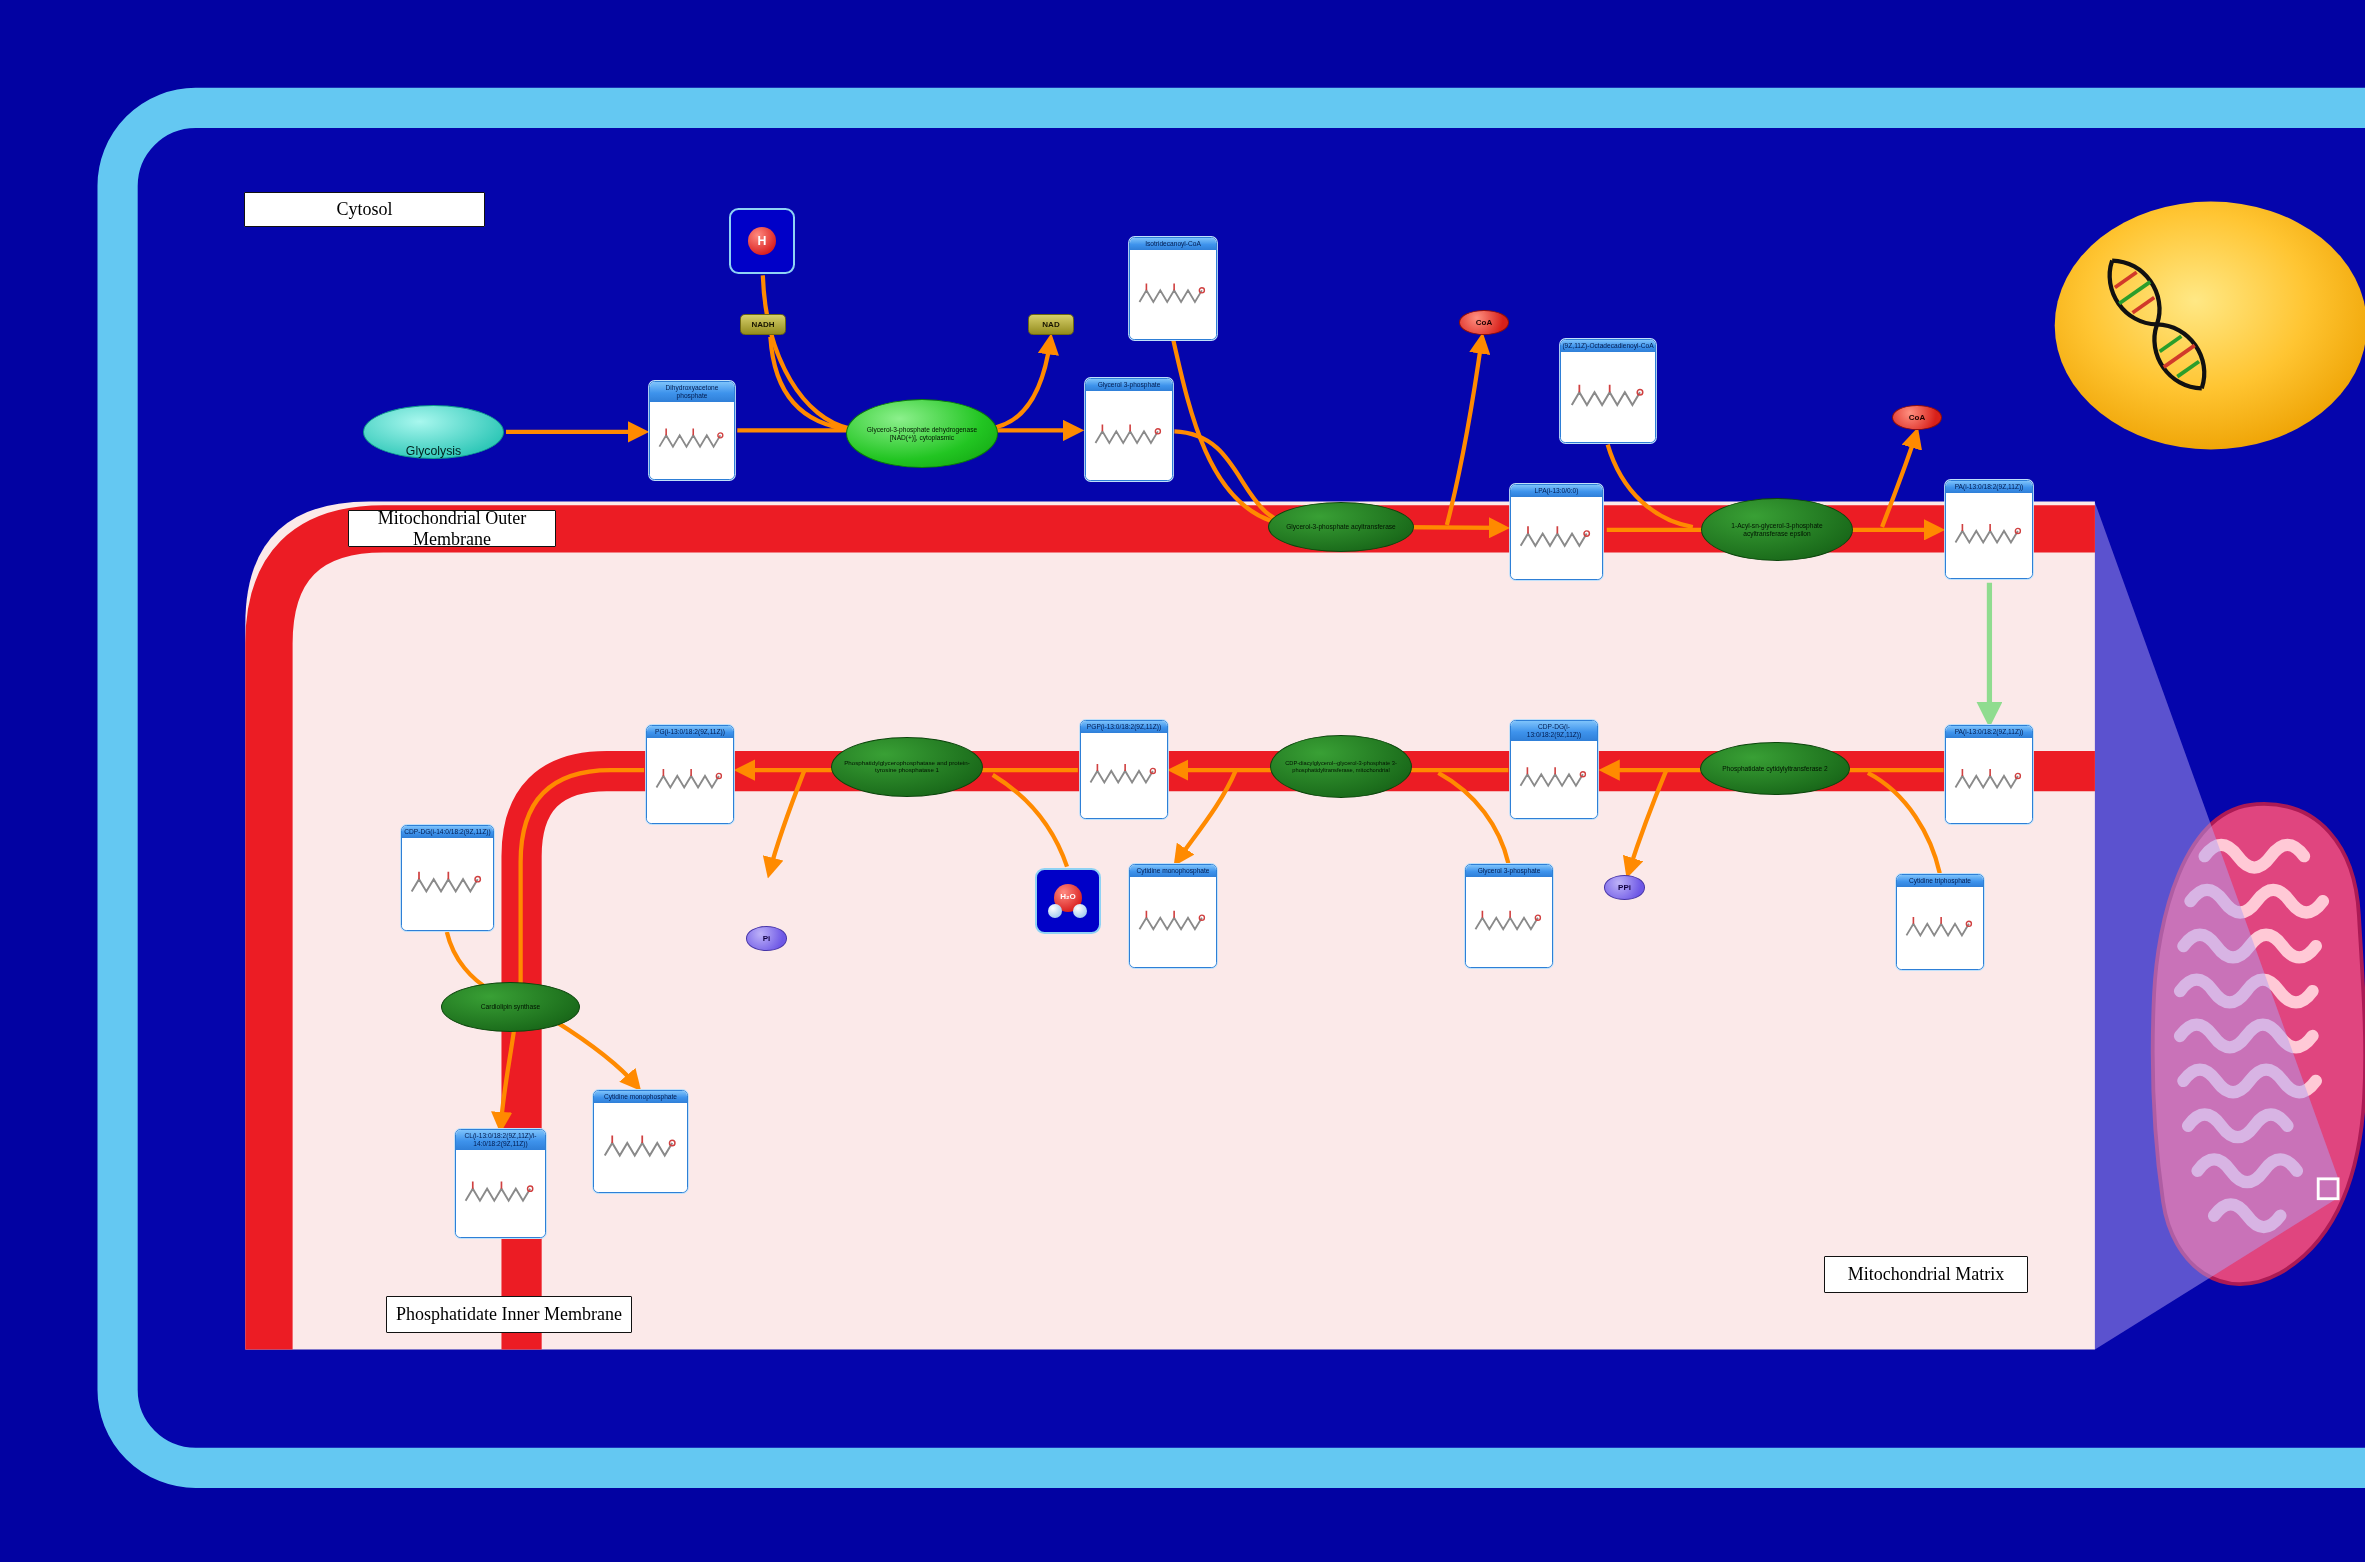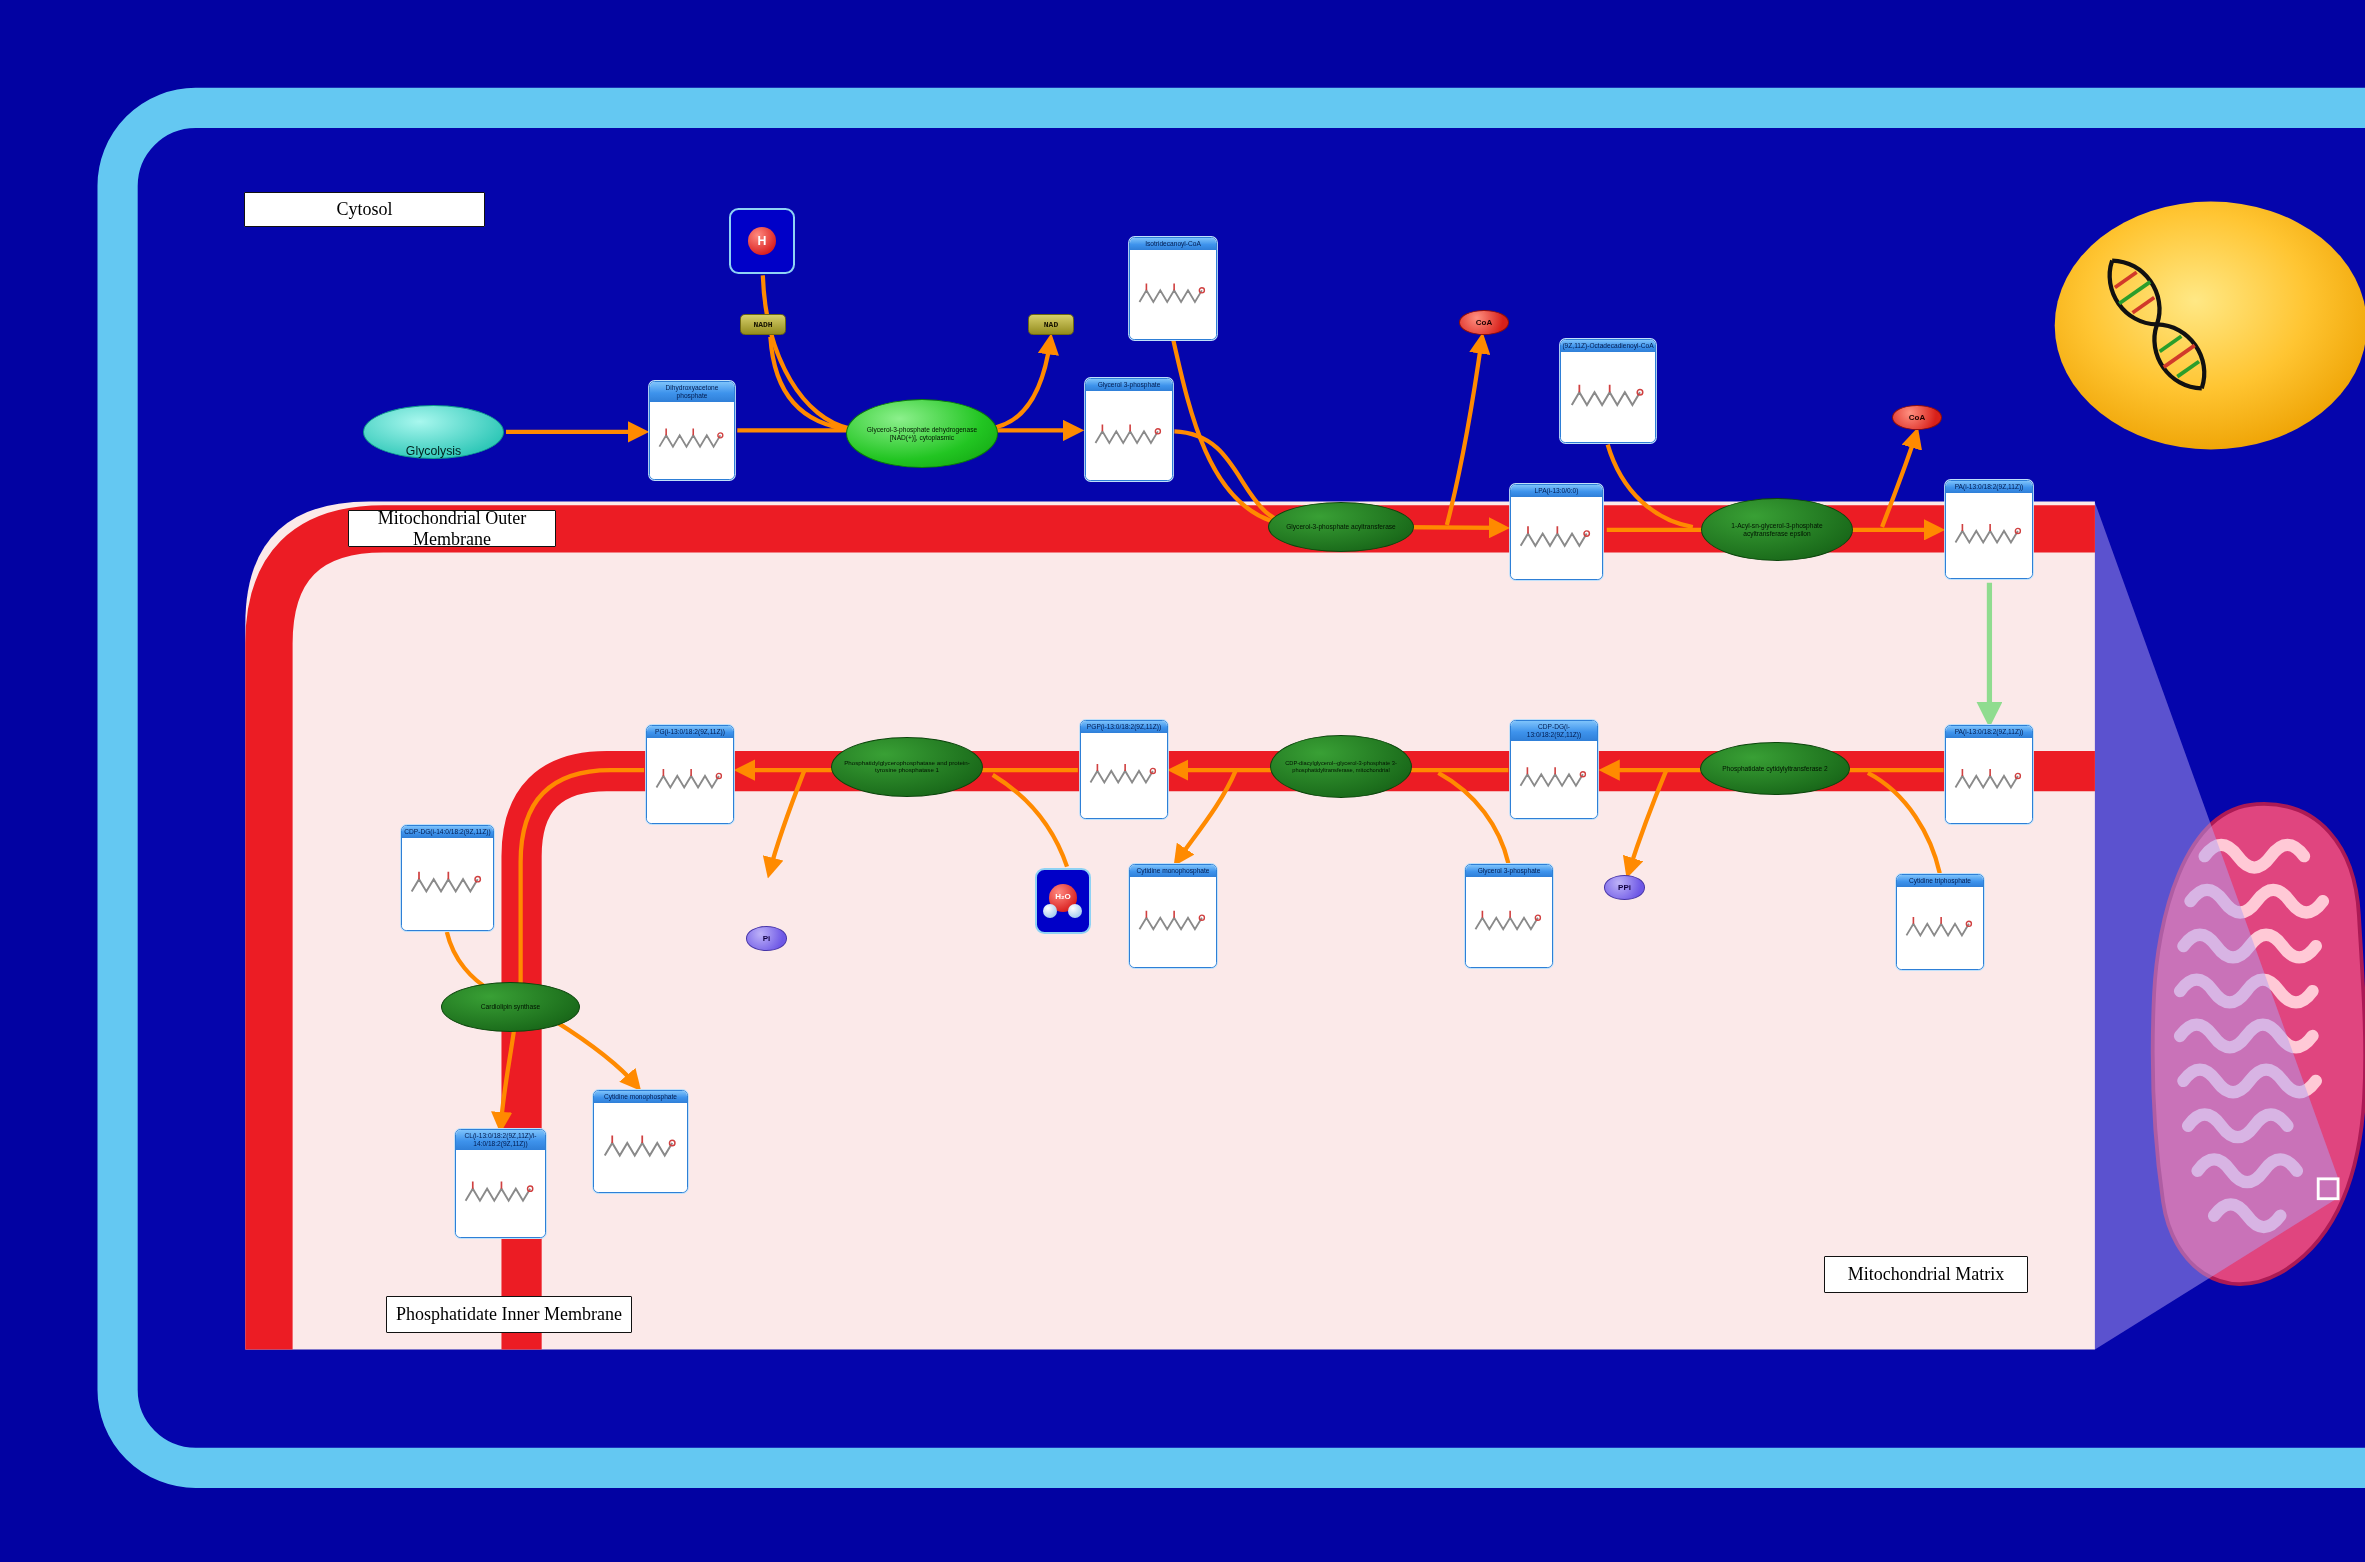--- a/index.html
+++ b/index.html
@@ -28,21 +28,21 @@
   .enz.bright{background:radial-gradient(ellipse at 35% 28%, #8CF08C 0%, #22C522 60%, #0E9E0E 100%);
        border-color:#0A7A0A;}
 
   .pathway-ell{position:absolute;border-radius:50%;display:flex;align-items:flex-end;justify-content:center;
        text-align:center;color:#00221F;font-size:12.3px;box-sizing:border-box;
        background:radial-gradient(ellipse at 40% 30%, #A8F7EE 0%, #30C8B8 75%);
        border:1.4px solid #0F9C8C;}
 
   .pill{position:absolute;display:flex;align-items:center;justify-content:center;
        box-sizing:border-box;font-size:8px;font-weight:bold;color:#181400;}
-  .pill.nad{background:linear-gradient(180deg,#D6CF6A,#938C1E);border:0.9px solid #6E6812;border-radius:4.7px;font-family:Liberation Mono, monospace;}
+  .pill.nad{background:linear-gradient(180deg,#D6CF6A,#938C1E);border:0.9px solid #6E6812;border-radius:4.7px;}
   .pill.coa{background:radial-gradient(circle at 35% 30%, #FF9080, #D8201A 75%);border:0.9px solid #8F0E0A;border-radius:50%;color:#1E0000;}
   .pill.phos{background:radial-gradient(circle at 35% 30%, #BDB2F8, #6E58E6 75%);border:0.9px solid #4634A8;border-radius:50%;color:#100040;}
 
   .ionbox{position:absolute;background:#0000C8;border:2.8px solid #8FD2F4;border-radius:9.5px;
        display:flex;align-items:center;justify-content:center;box-sizing:border-box;}
   .hdisc{width:28px;height:28px;border-radius:50%;
        background:radial-gradient(circle at 35% 30%, #FF8A80, #D91F1F 75%);
        color:#fff;display:flex;align-items:center;justify-content:center;font-size:12.3px;font-weight:bold;}
   .watermol{position:relative;width:44px;height:44px;}
   .o-atom{position:absolute;left:7.6px;top:4.7px;width:28px;height:28px;border-radius:50%;
@@ -314,21 +314,21 @@
   <div class="pill nad" style="left:740px;top:314px;width:46px;height:21px">NADH</div>
   <div class="pill nad" style="left:1028px;top:314px;width:46px;height:21px">NAD</div>
   <div class="pill coa" style="left:1459px;top:310px;width:50px;height:24.6px">CoA</div>
   <div class="pill coa" style="left:1892px;top:405px;width:50px;height:24.6px">CoA</div>
   <div class="pill phos" style="left:1604px;top:875px;width:41px;height:24.6px">PPi</div>
   <div class="pill phos" style="left:746px;top:926px;width:41px;height:24.6px">Pi</div>
 
   <div class="ionbox" style="left:729px;top:208px;width:66px;height:66px">
     <div class="hdisc">H</div>
   </div>
-  <div class="ionbox" style="left:1035px;top:868px;width:56px;height:66px">
+  <div class="ionbox" style="left:1035px;top:868px;width:66px;height:66px">
     <div class="watermol">
       <span class="o-atom"></span>
       <span class="h-atom h1"></span>
       <span class="h-atom h2"></span>
       <span class="wlabel">H₂O</span>
     </div>
   </div>
 
 </div>
 

